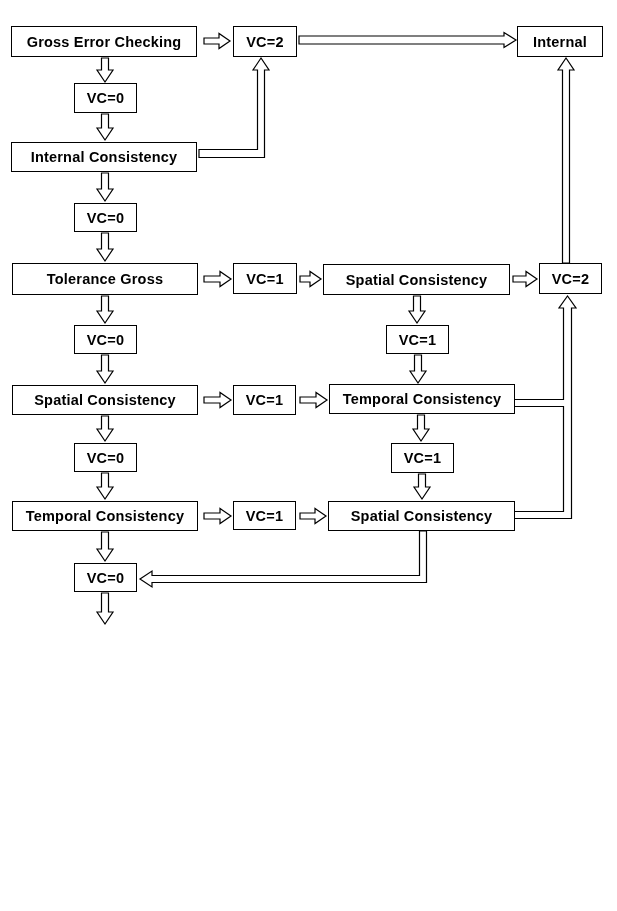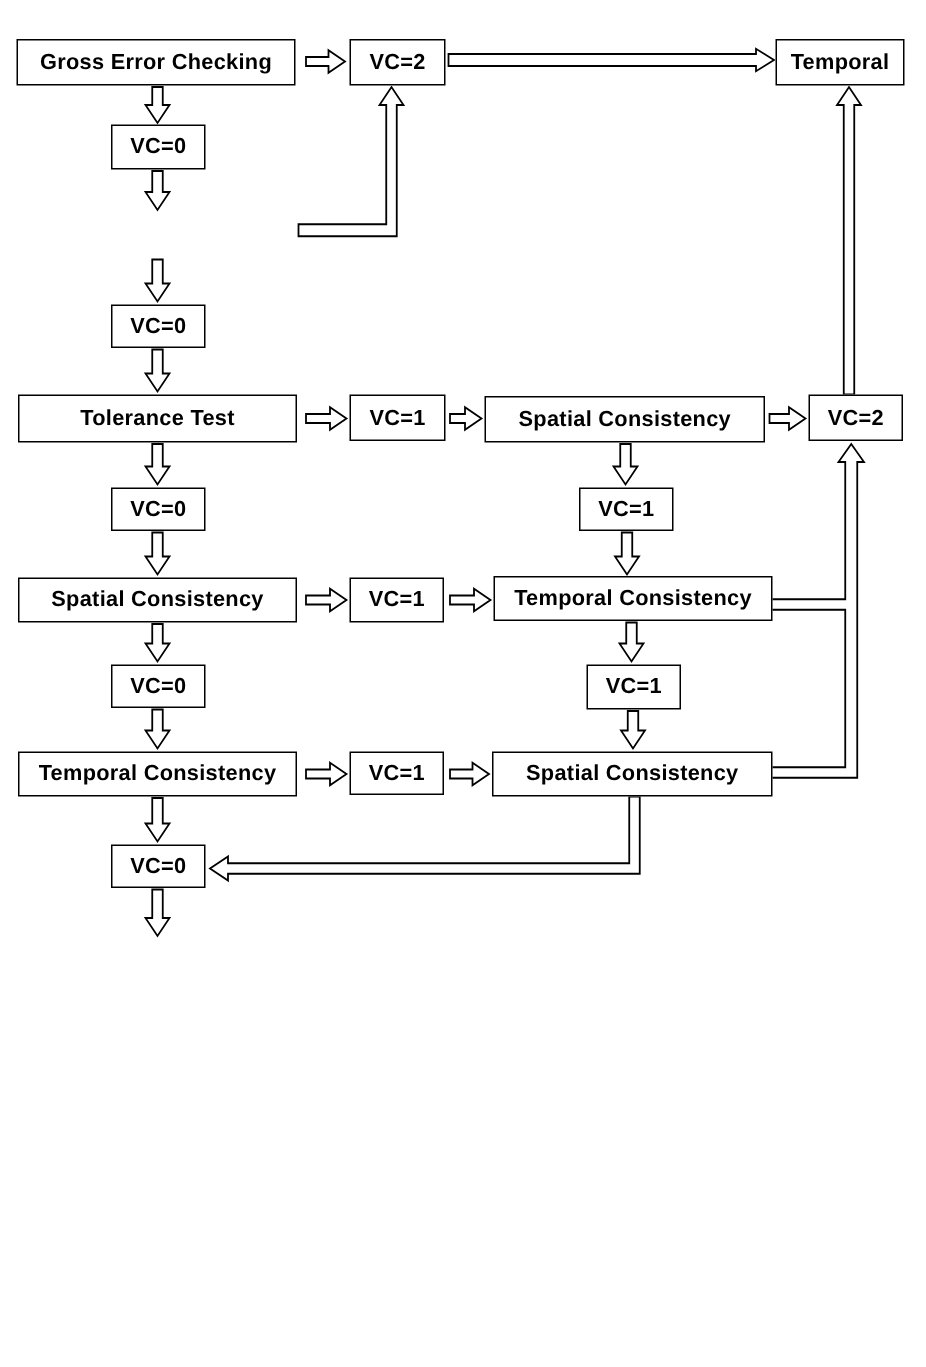--- a/index.html
+++ b/index.html
@@ -74,26 +74,27 @@
 
     <path d="M 562.5,263 L 562.5,70 L 558,70 L 566,58 L 574,70 L 569.5,70 L 569.5,263 Z"></path>
 
     <path d="M 513,399.5 L 563.5,399.5 L 563.5,308 L 559,308 L 567.5,296 L 576,308 L 571.5,308 L 571.5,518.5 L 513,518.5 L 513,511.5 L 563.5,511.5 L 563.5,406.5 L 513,406.5 Z"></path>
 
     <path d="M 419.5,531 L 419.5,575.5 L 152,575.5 L 152,571 L 140,579 L 152,587 L 152,582.5 L 426.5,582.5 L 426.5,531 Z"></path>
   </svg>
 
   <div class="node" style="left:11px;top:26px;width:186px;height:31px">Gross Error Checking</div>
   <div class="node" style="left:233px;top:26px;width:64px;height:31px">VC=2</div>
-  <div class="node" style="left:517px;top:26px;width:86px;height:31px">Temporal</div>
+  <div class="node" style="left:517px;top:26px;width:86px;height:31px">Internal</div>
 
   <div class="node" style="left:74px;top:83px;width:63px;height:30px">VC=0</div>
+  <div class="node" style="left:11px;top:142px;width:186px;height:30px">Internal Consistency</div>
   <div class="node" style="left:74px;top:203px;width:63px;height:29px">VC=0</div>
 
-  <div class="node" style="left:12px;top:263px;width:186px;height:32px">Tolerance Test</div>
+  <div class="node" style="left:12px;top:263px;width:186px;height:32px">Tolerance Gross</div>
   <div class="node" style="left:233px;top:263px;width:64px;height:31px">VC=1</div>
   <div class="node" style="left:323px;top:264px;width:187px;height:31px">Spatial Consistency</div>
   <div class="node" style="left:539px;top:263px;width:63px;height:31px">VC=2</div>
 
   <div class="node" style="left:74px;top:325px;width:63px;height:29px">VC=0</div>
   <div class="node" style="left:386px;top:325px;width:63px;height:29px">VC=1</div>
 
   <div class="node" style="left:12px;top:385px;width:186px;height:30px">Spatial Consistency</div>
   <div class="node" style="left:233px;top:385px;width:63px;height:30px">VC=1</div>
   <div class="node" style="left:329px;top:384px;width:186px;height:30px">Temporal Consistency</div>

